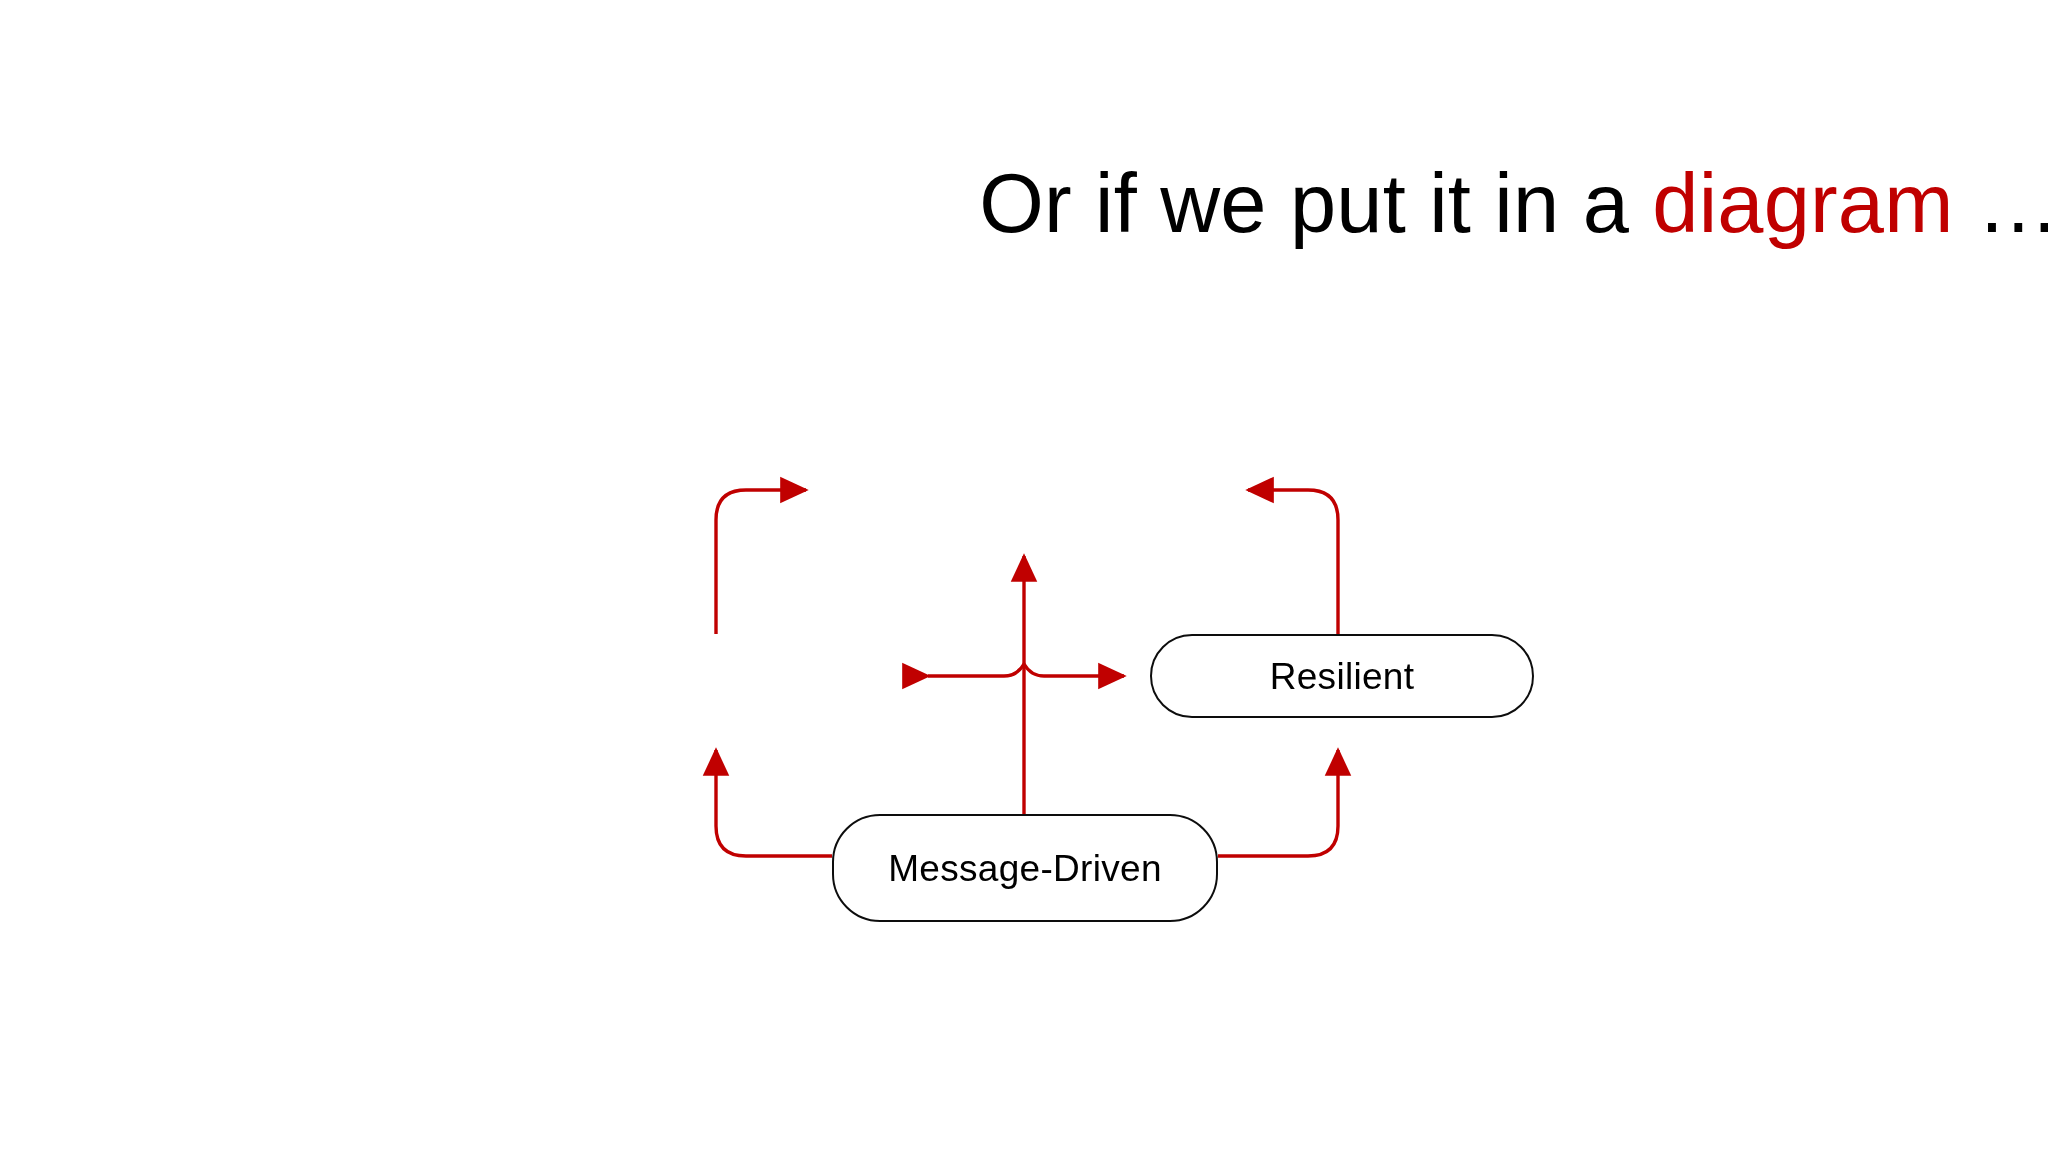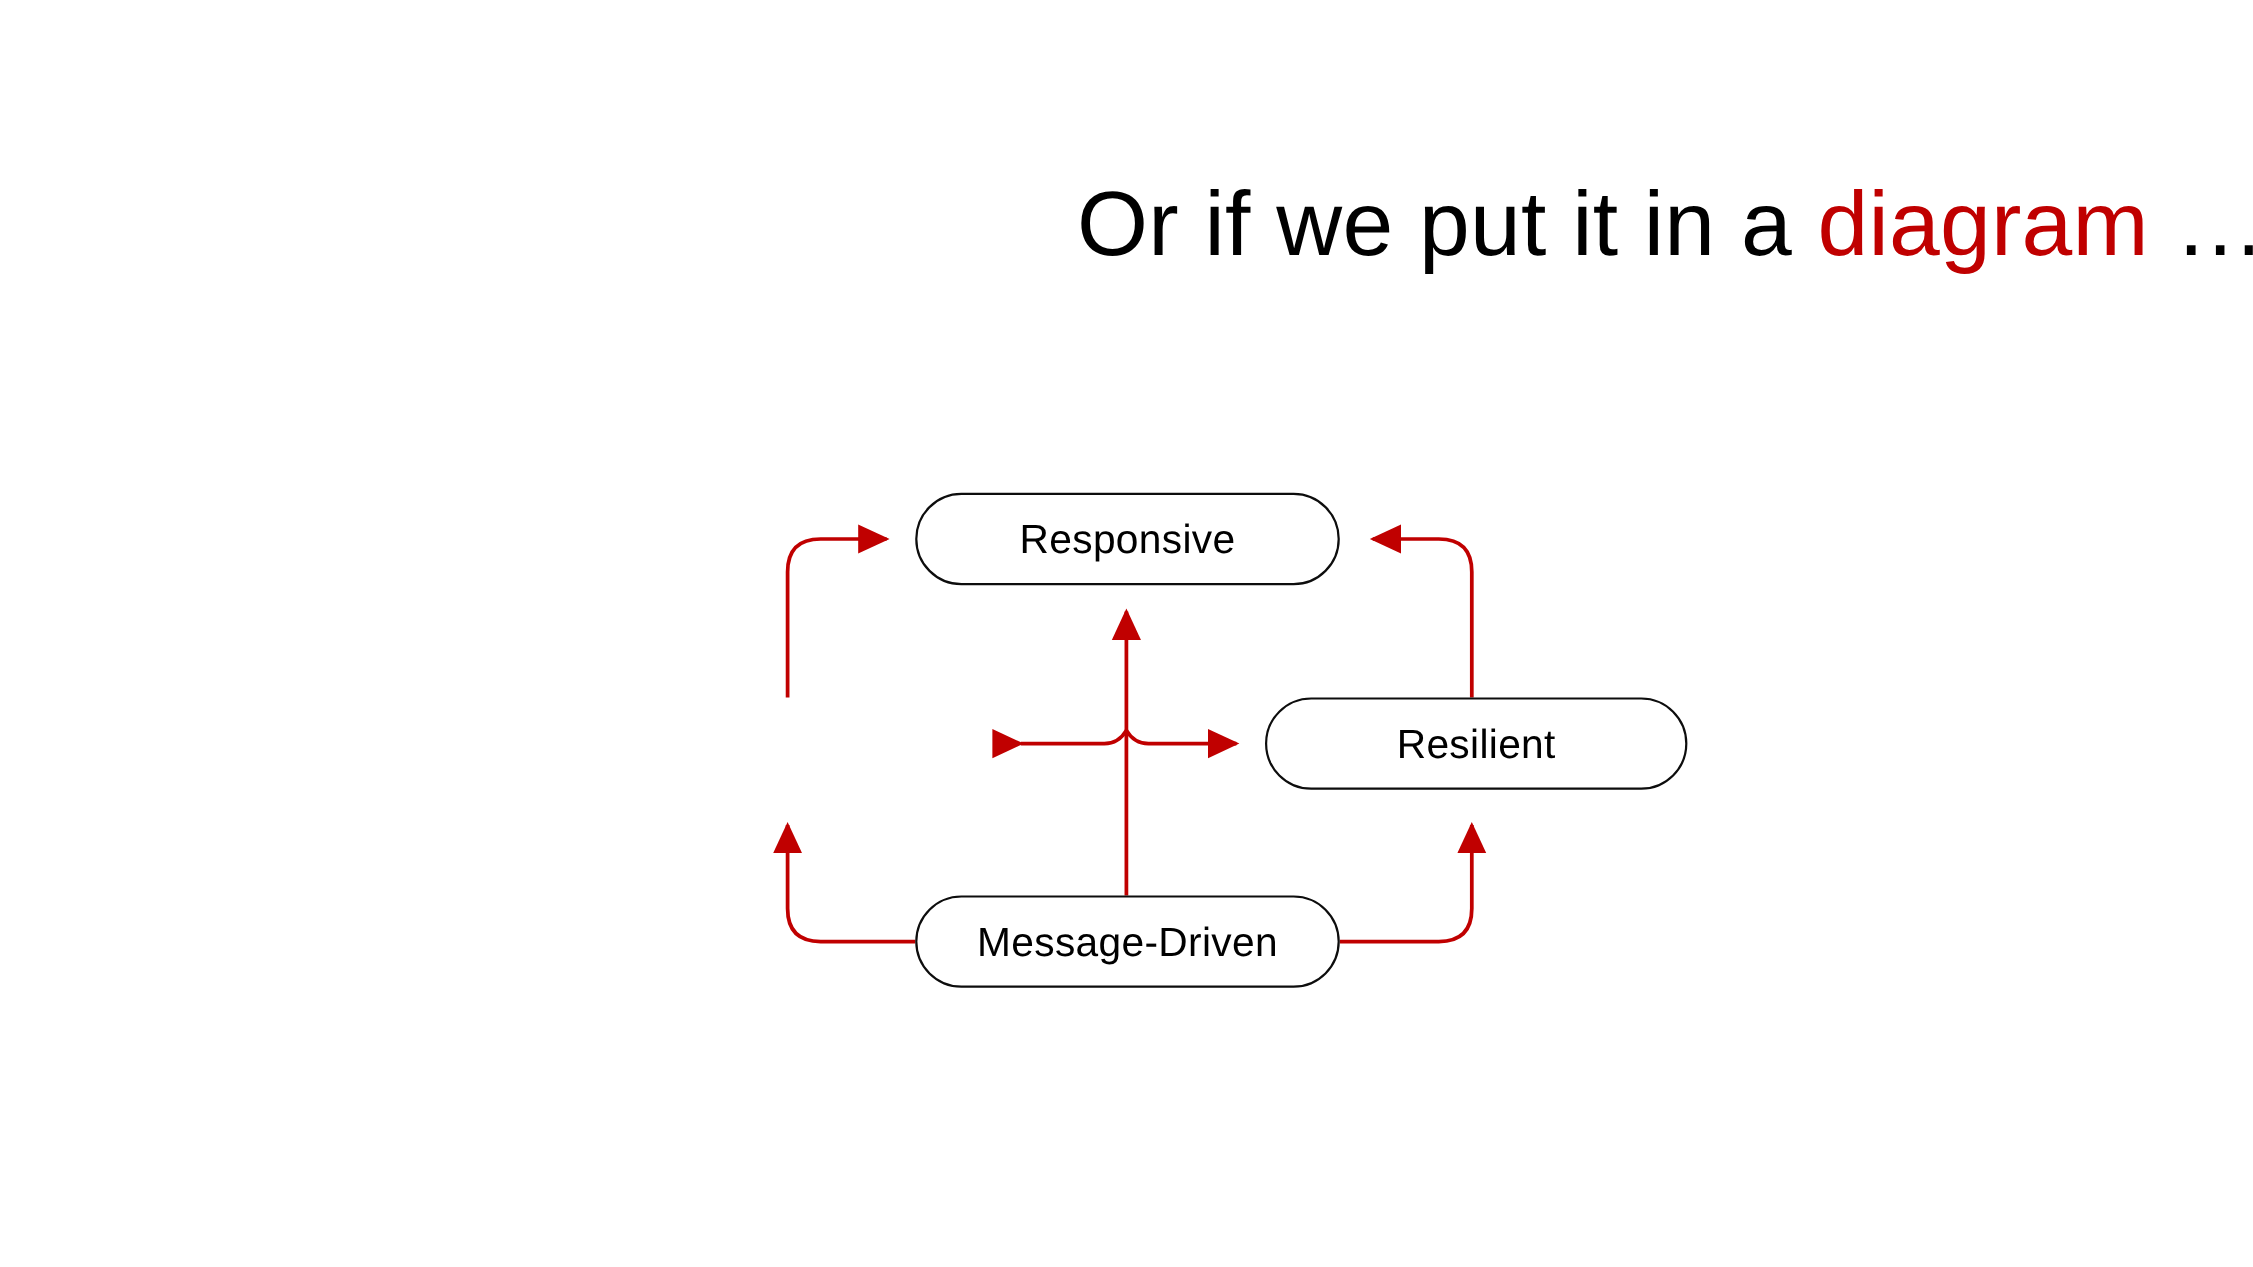--- a/index.html
+++ b/index.html
@@ -80,21 +80,21 @@
     font-weight: 400;
     color: #000000;
     letter-spacing: 0.3px;
     white-space: nowrap;
     line-height: 1;
   }
 
   .node-responsive     { left: 832px;  top: 448px; width: 386px; height: 84px; }
   .node-scalable       { left: 518px;  top: 634px; width: 384px; height: 84px; }
   .node-resilient      { left: 1150px; top: 634px; width: 384px; height: 84px; align-items: center; }
-  .node-message-driven { left: 832px;  top: 814px; width: 386px; height: 84px; }
+  .node-message-driven { left: 832px;  top: 814px; width: 386px; height: 108px; }
 </style>
 </head>
 <body>
 
 <div class="slide">
 
   <h1 class="slide-title">
     <span>Or if we put it in a </span><span class="accent">diagram</span><span class="ellipsis"> …</span>
   </h1>
 
@@ -116,23 +116,20 @@
         <path d="M 832 856 L 746 856 Q 716 856 716 826 L 716 750" marker-end="url(#arrowhead)"></path>
 
         <path d="M 1218 856 L 1308 856 Q 1338 856 1338 826 L 1338 750" marker-end="url(#arrowhead)"></path>
 
         <path d="M 1024 814 L 1024 556" marker-end="url(#arrowhead)"></path>
 
         <path d="M 928 676 L 1004 676 Q 1017 676 1024 664 Q 1031 676 1044 676 L 1124 676" marker-start="url(#arrowhead)" marker-end="url(#arrowhead)"></path>
       </g>
     </svg>
 
-    <div class="node node-responsive">
-      <span class="node-label">Responsive</span>
-    </div>
 
 
     <div class="node node-resilient">
       <span class="node-label">Resilient</span>
     </div>
 
     <div class="node node-message-driven">
       <span class="node-label">Message-Driven</span>
     </div>
 

